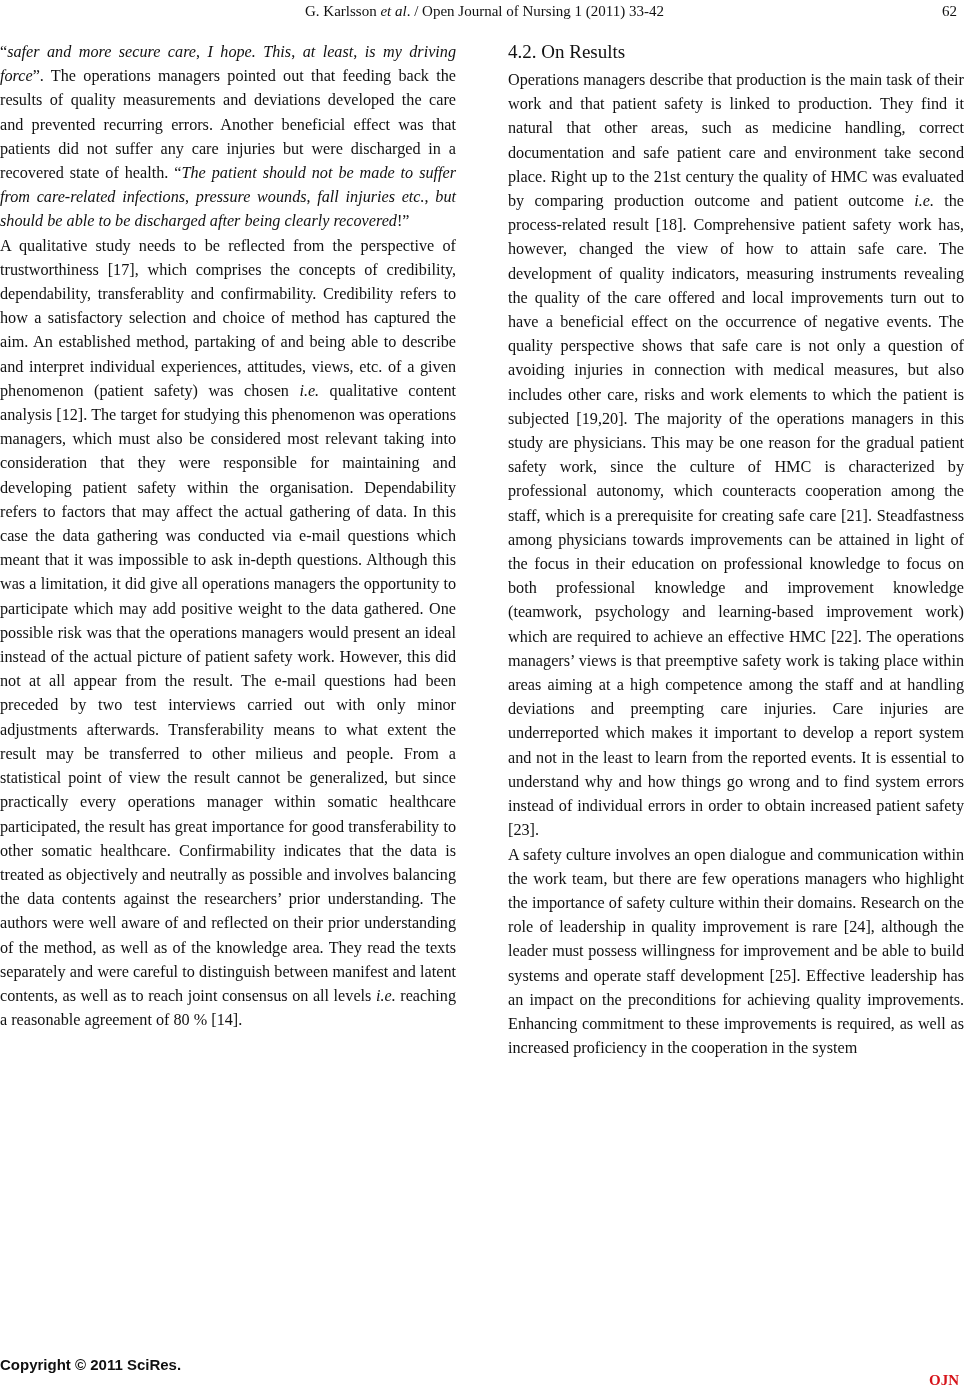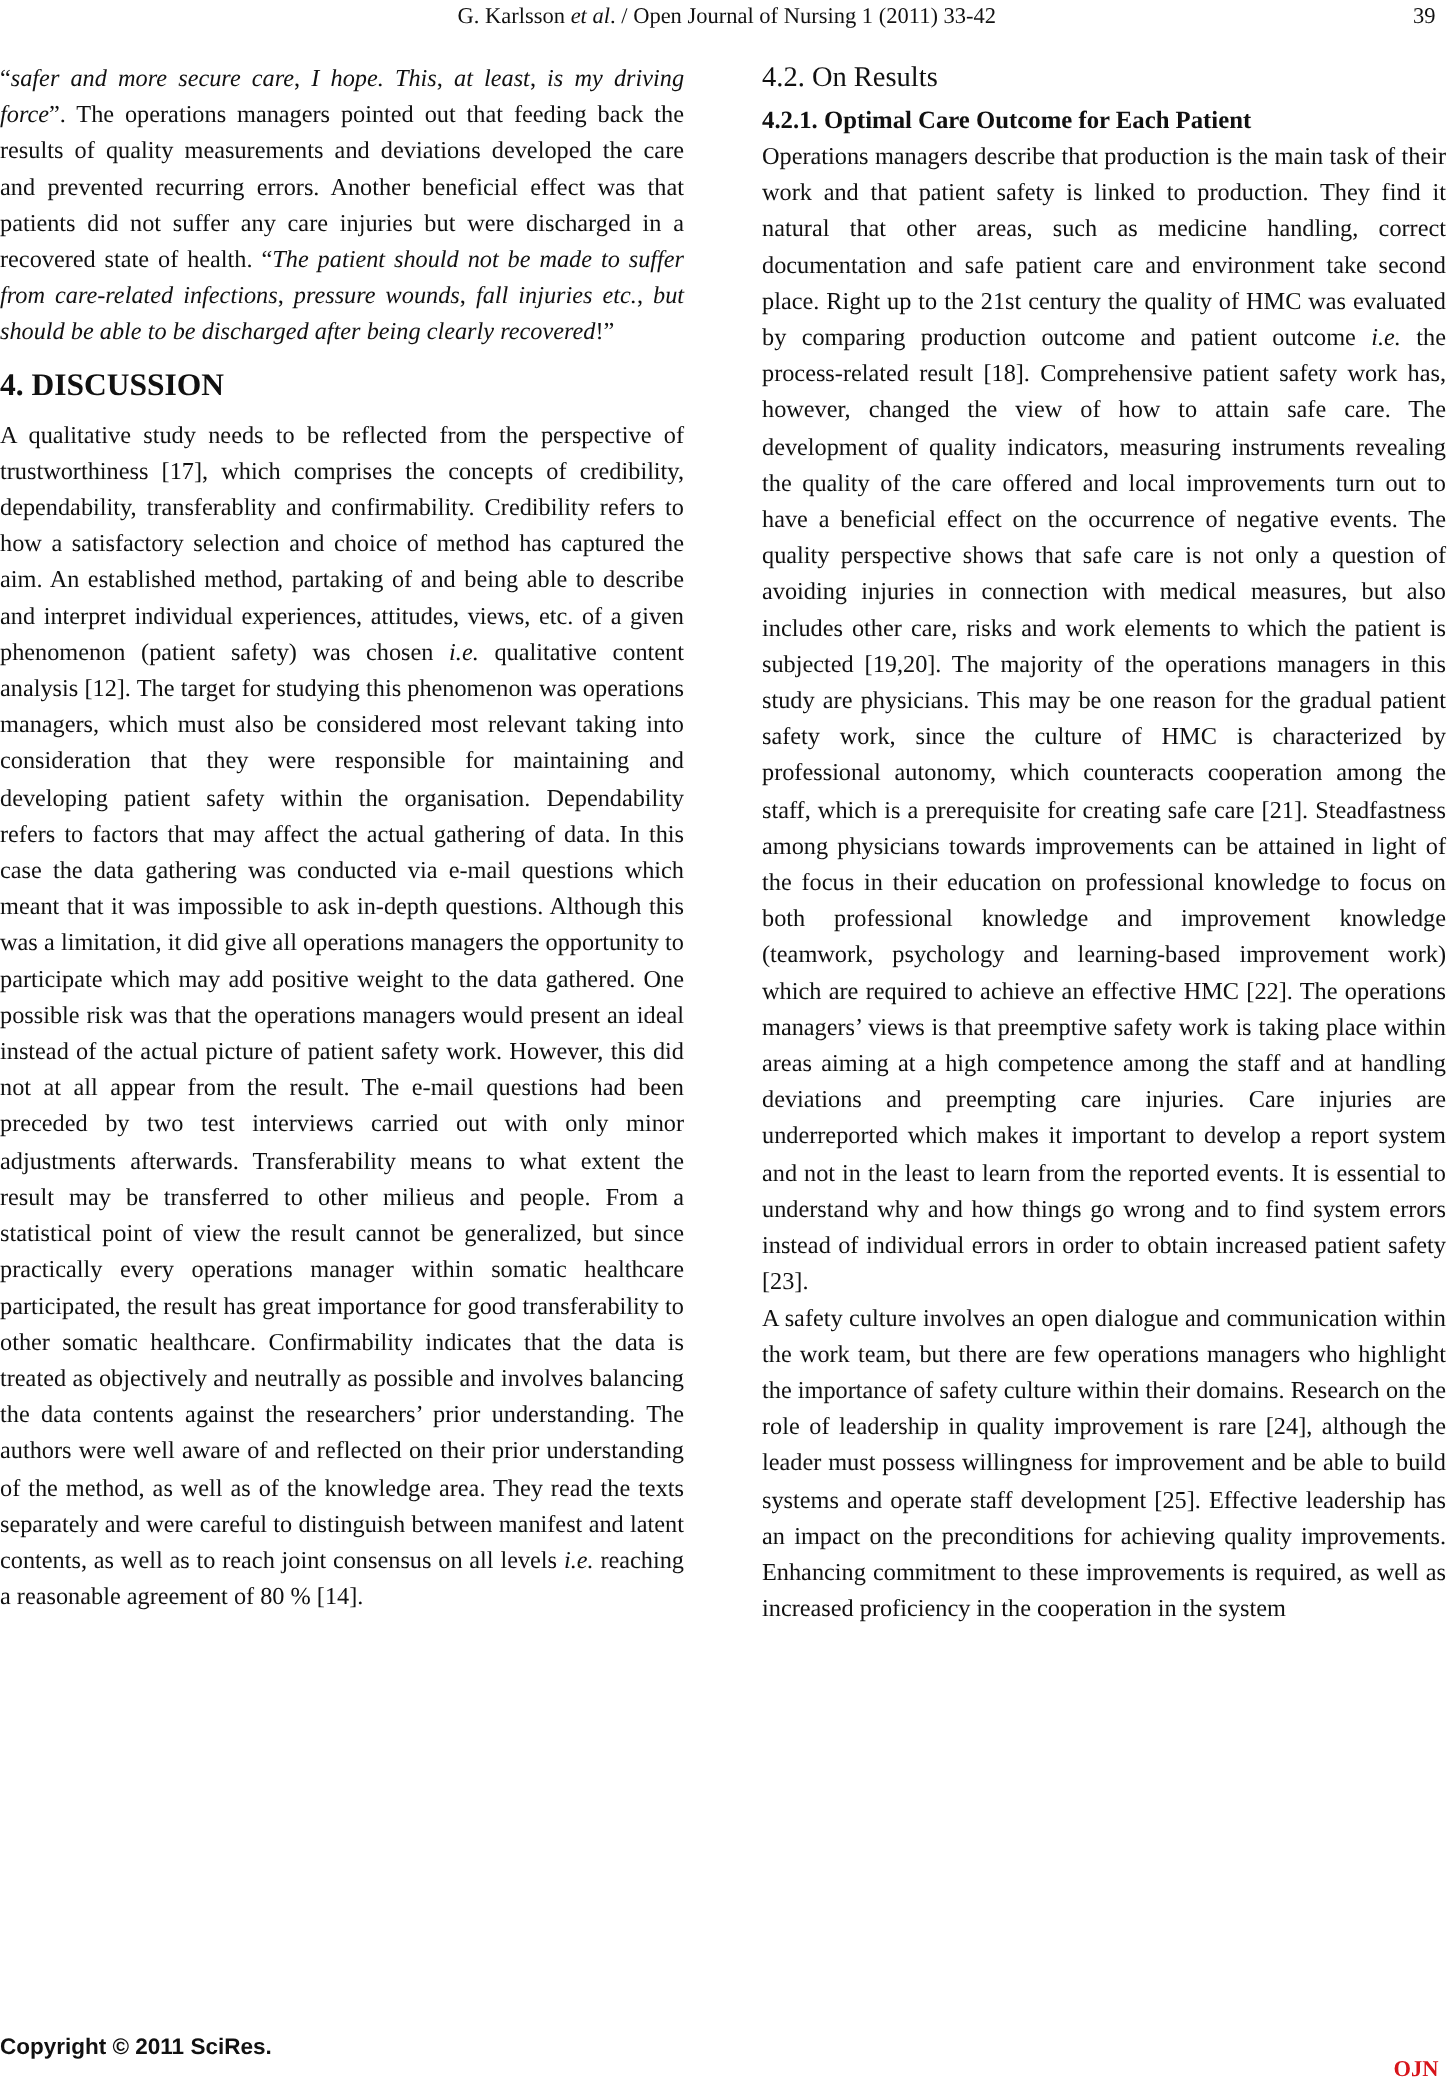--- a/index.html
+++ b/index.html
@@ -42,34 +42,32 @@
   .footer .journal {
     position: absolute; right: 10px; top: 16px;
     font-family: "Liberation Serif", serif; font-weight: bold; font-size: 15px;
   }
 </style>
 </head>
 <body>
 
 <div class="running-head">
   <div class="center"><span>G. Karlsson </span><i>et al</i><span>. / Open Journal of Nursing 1 (2011) 33-42</span></div>
-  <div class="pageno">39</div>
+  <div class="pageno">62</div>
 </div>
 
 <div class="col col-left">
   <p class="cont">“<i>safer and more secure care</i><span>, </span><i>I hope. This</i><span>, </span><i>at least</i><span>, </span><i>is my driving force</i><span>”. The operations managers pointed out that feeding back the results of quality measurements and deviations developed the care and prevented recurring errors. Another beneficial effect was that patients did not suffer any care injuries but were discharged in a recovered state of health. “</span><i>The patient should not be made to suffer from care-related infections</i><span>, </span><i>pressure wounds</i><span>, </span><i>fall injuries etc.</i><span>, </span><i>but should be able to be discharged after being clearly recovered</i><span>!”</span></p>
 
-  <h2 class="sec">4. DISCUSSION</h2>
 
   <p><span>A qualitative study needs to be reflected from the perspective of trustworthiness [17], which comprises the concepts of credibility, dependability, transferablity and confirmability. Credibility refers to how a satisfactory selection and choice of method has captured the aim. An established method, partaking of and being able to describe and interpret individual experiences, attitudes, views, etc. of a given phenomenon (patient safety) was chosen </span><i>i.e.</i><span> qualitative content analysis [12]. The target for studying this phenomenon was operations managers, which must also be considered most relevant taking into consideration that they were responsible for maintaining and developing patient safety within the organisation. Dependability refers to factors that may affect the actual gathering of data. In this case the data gathering was conducted via e-mail questions which meant that it was impossible to ask in-depth questions. Although this was a limitation, it did give all operations managers the opportunity to participate which may add positive weight to the data gathered. One possible risk was that the operations managers would present an ideal instead of the actual picture of patient safety work. However, this did not at all appear from the result. The e-mail questions had been preceded by two test interviews carried out with only minor adjustments afterwards. Transferability means to what extent the result may be transferred to other milieus and people. From a statistical point of view the result cannot be generalized, but since practically every operations manager within somatic healthcare participated, the result has great importance for good transferability to other somatic healthcare. Confirmability indicates that the data is treated as objectively and neutrally as possible and involves balancing the data contents against the researchers’ prior understanding. The authors were well aware of and reflected on their prior understanding of the method, as well as of the knowledge area. They read the texts separately and were careful to distinguish between manifest and latent contents, as well as to reach joint consensus on all levels </span><i>i.e.</i><span> reaching a reasonable agreement of 80 % [14].</span></p>
 </div>
 
 <div class="col col-right">
   <h3 class="sub">4.2. On Results</h3>
-  <h4 class="subsub first">4.2.1. Optimal Care Outcome for Each Patient</h4>
   <p><span>Operations managers describe that production is the main task of their work and that patient safety is linked to production. They find it natural that other areas, such as medicine handling, correct documentation and safe patient care and environment take second place. Right up to the 21st century the quality of HMC was evaluated by comparing production outcome and patient outcome </span><i>i.e.</i><span> the process-related result [18]. Comprehensive patient safety work has, however, changed the view of how to attain safe care. The development of quality indicators, measuring instruments revealing the quality of the care offered and local improvements turn out to have a beneficial effect on the occurrence of negative events. The quality perspective shows that safe care is not only a question of avoiding injuries in connection with medical measures, but also includes other care, risks and work elements to which the patient is subjected [19,20]. The majority of the operations managers in this study are physicians. This may be one reason for the gradual patient safety work, since the culture of HMC is characterized by professional autonomy, which counteracts cooperation among the staff, which is a prerequisite for creating safe care [21]. Steadfastness among physicians towards improvements can be attained in light of the focus in their education on professional knowledge to focus on both professional knowledge and improvement knowledge (teamwork, psychology and learning-based improvement work) which are required to achieve an effective HMC [22]. The operations managers’ views is that preemptive safety work is taking place within areas aiming at a high competence among the staff and at handling deviations and preempting care injuries. Care injuries are underreported which makes it important to develop a report system and not in the least to learn from the reported events. It is essential to understand why and how things go wrong and to find system errors instead of individual errors in order to obtain increased patient safety [23].</span></p>
 
   <p>A safety culture involves an open dialogue and communication within the work team, but there are few operations managers who highlight the importance of safety culture within their domains. Research on the role of leadership in quality improvement is rare [24], although the leader must possess willingness for improvement and be able to build systems and operate staff development [25]. Effective leadership has an impact on the preconditions for achieving quality improvements. Enhancing commitment to these improvements is required, as well as increased proficiency in the cooperation in the system</p>
 </div>
 
 <div class="footer">
   <div class="copy">Copyright © 2011 SciRes.</div>
   <div class="journal" style="color: rgb(215, 20, 26);">OJN</div>
 </div>
 

